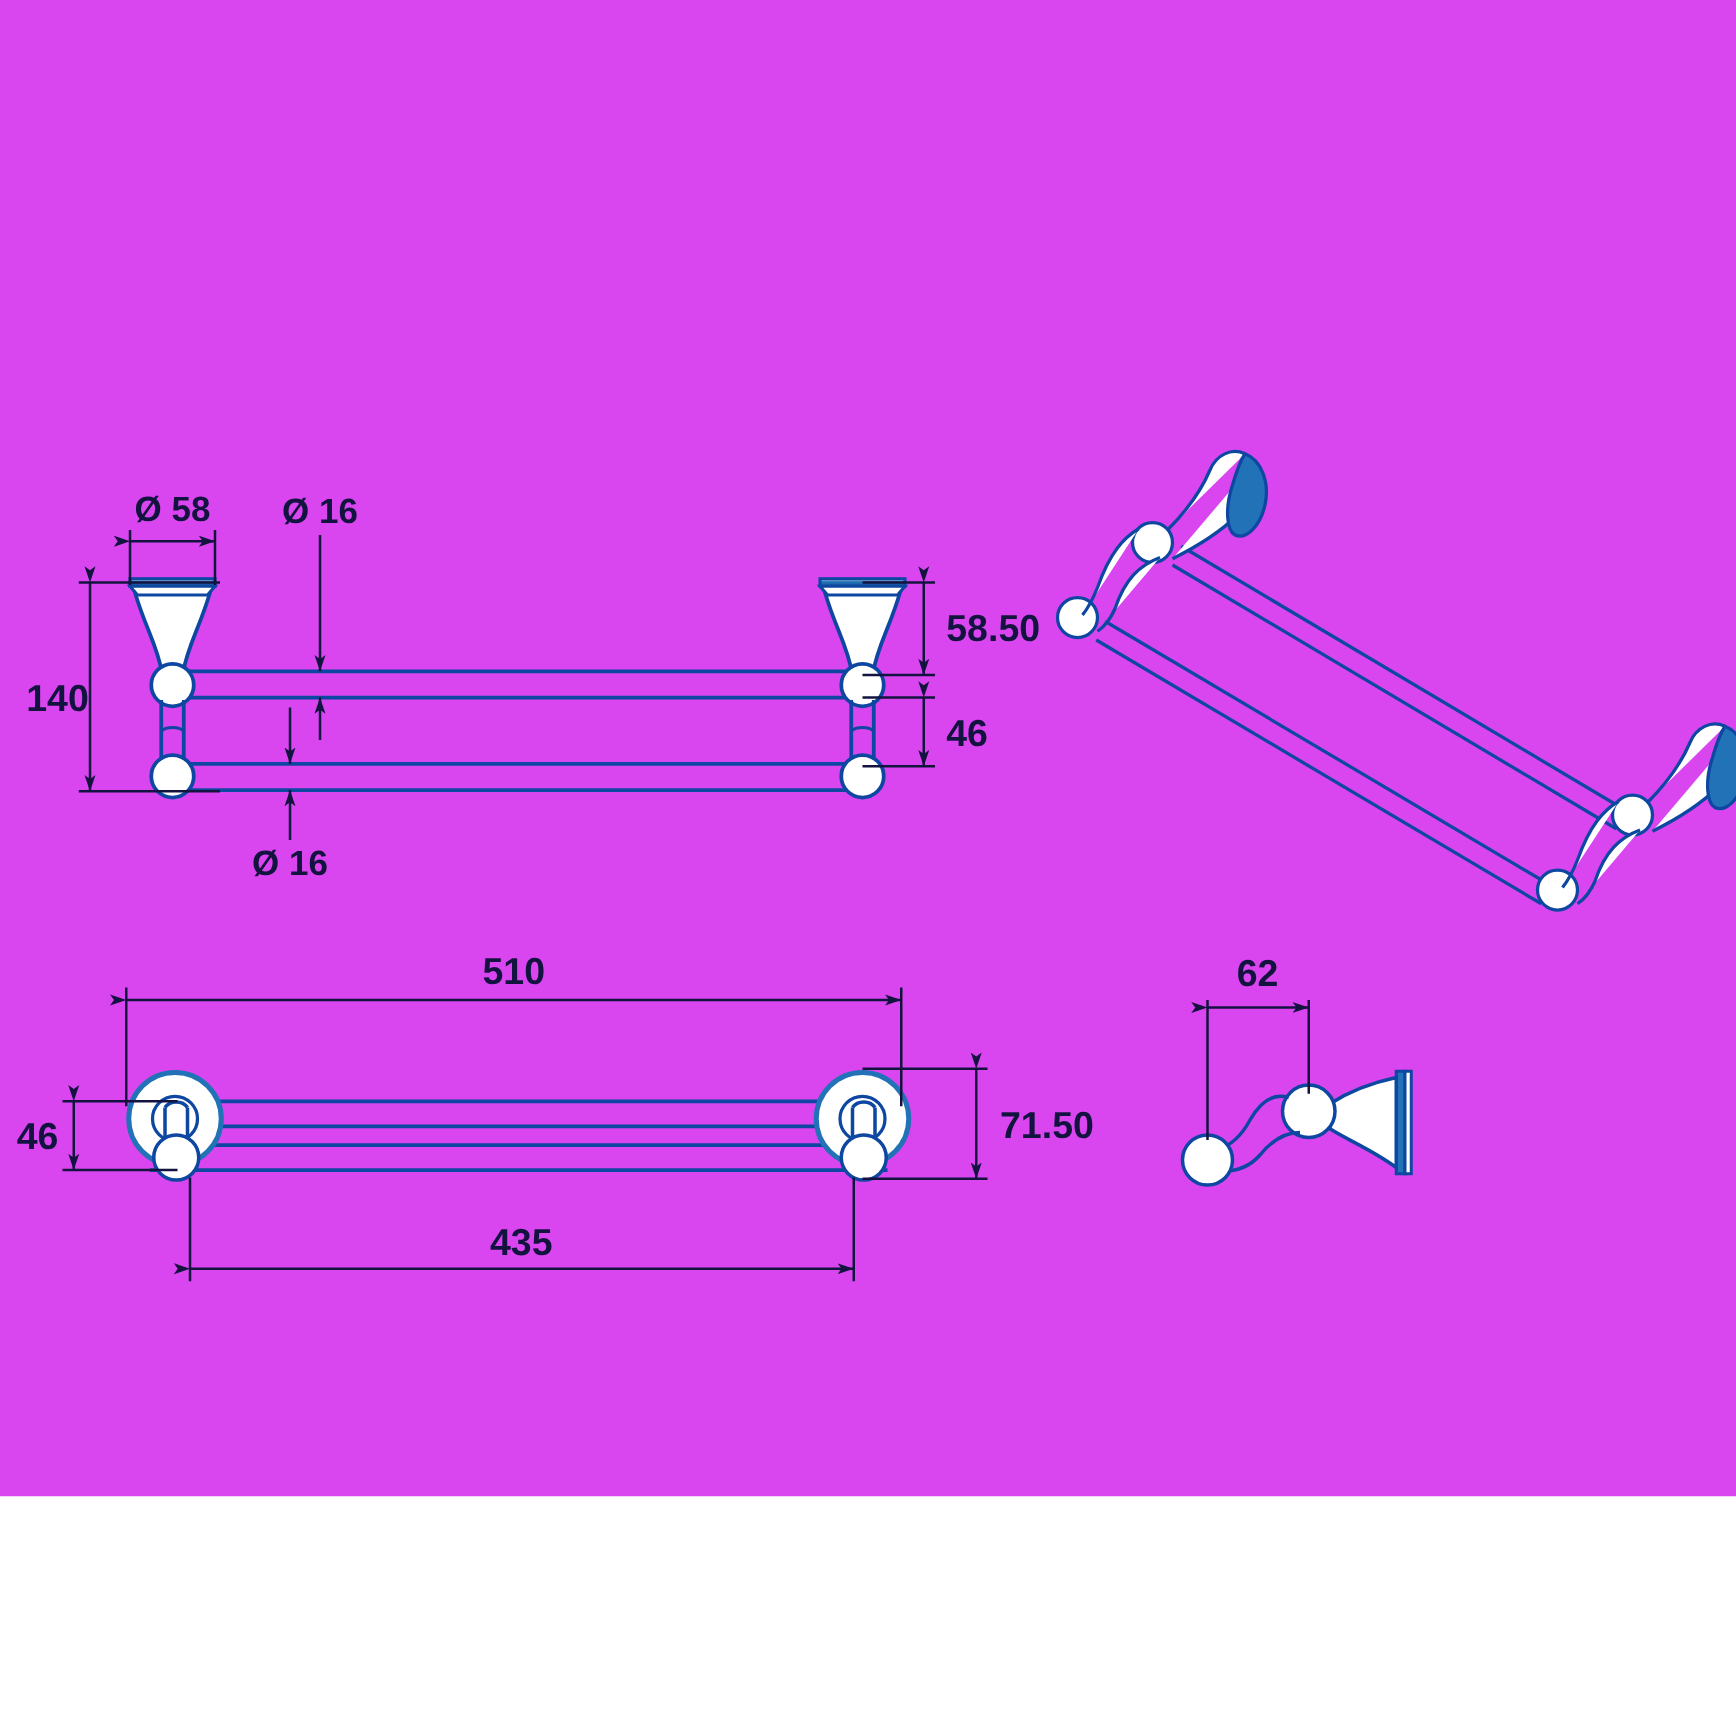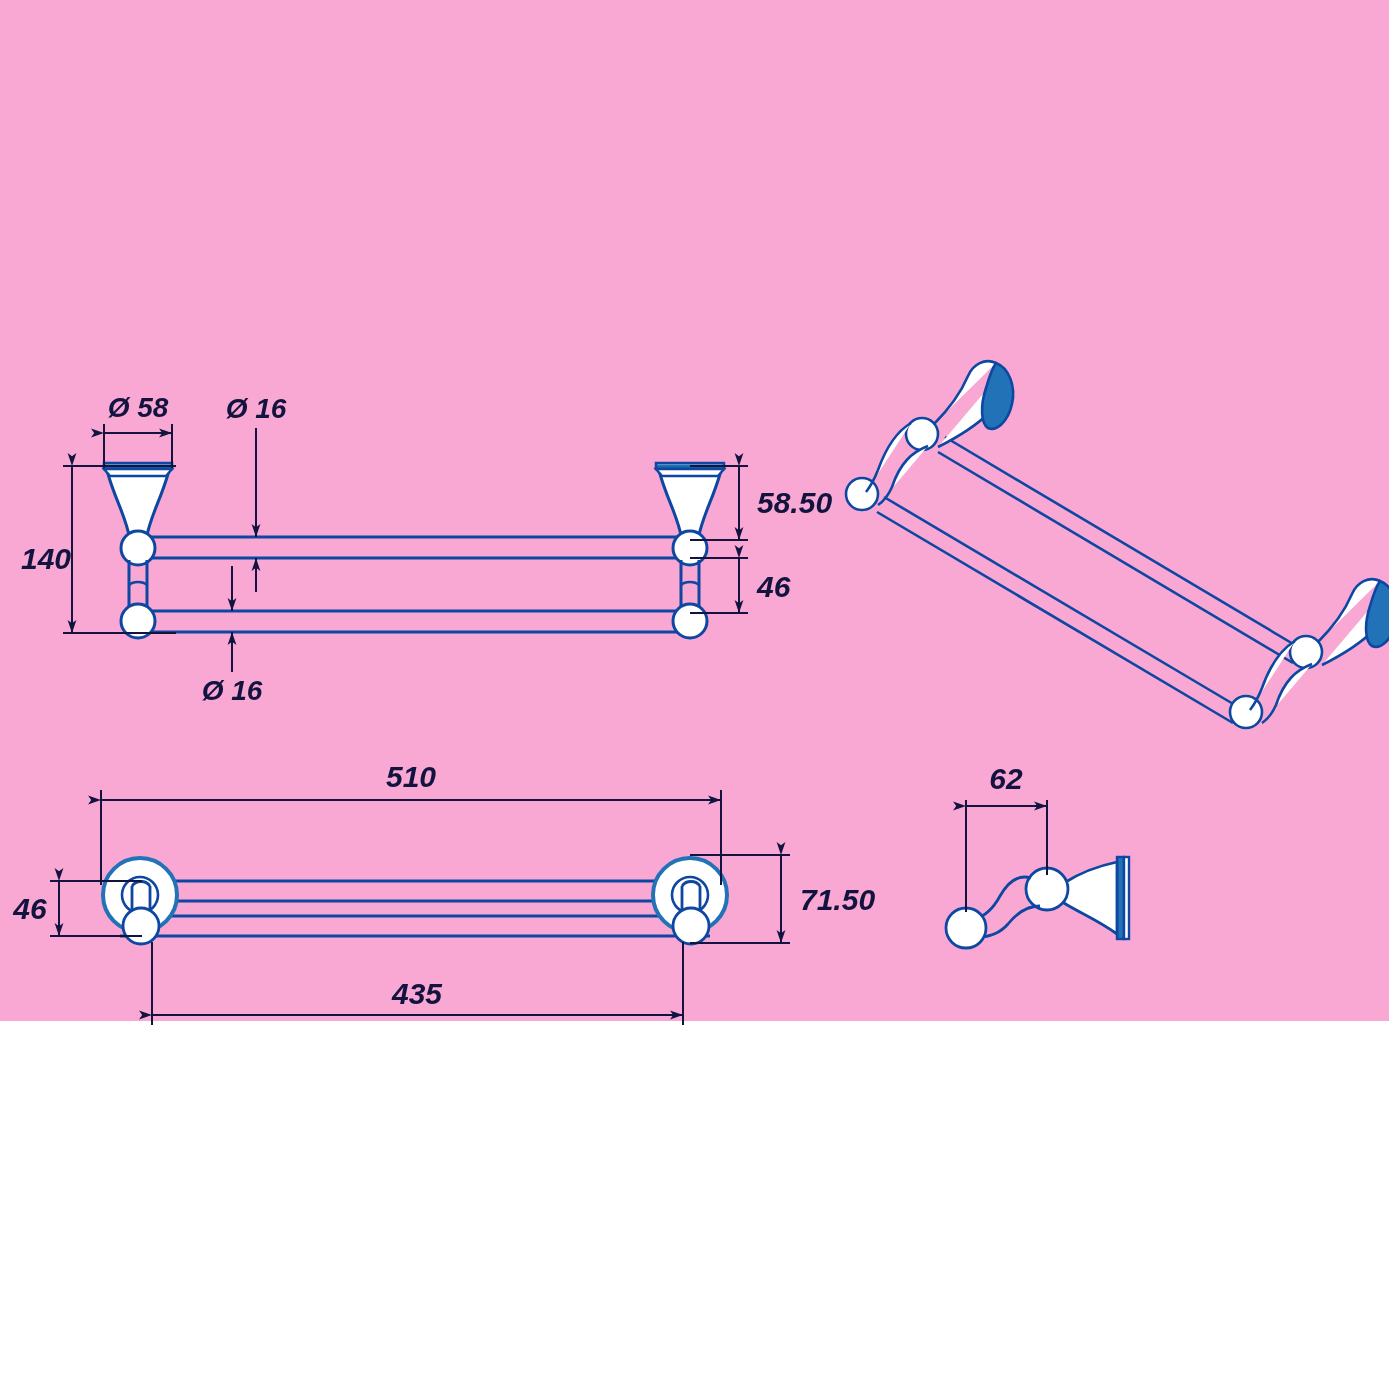--- a/index.html
+++ b/index.html
@@ -9,23 +9,22 @@
   }
   body {
     width: 1389px;
     height: 1389px;
     font-family: "Liberation Sans", sans-serif;
     overflow: hidden;
   }
   #sheet {
     position: relative;
     width: 1389px;
-    height: 1021px;
-    background: #f9a8d4;
-    font-style: italic;
+    height: 1197px;
+    background: #d946ef;
   }
   svg.drawing {
     position: absolute;
     left: 0;
     top: 0;
     width: 1389px;
     height: 1389px;
   }
   text.dim {
     font-family: "Liberation Sans", sans-serif;

